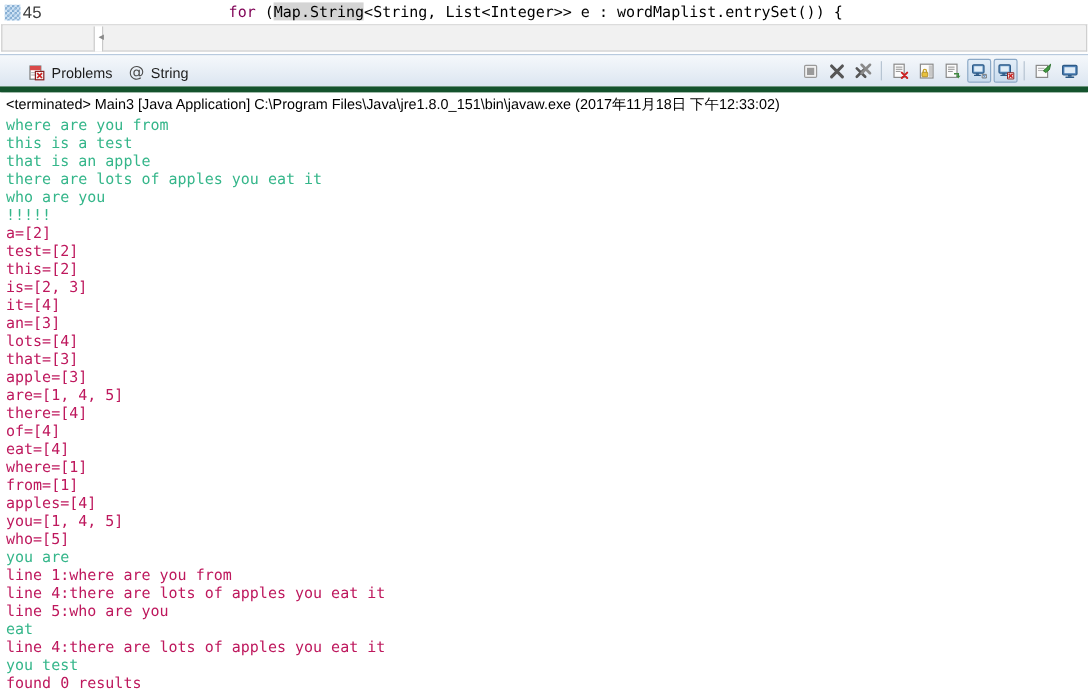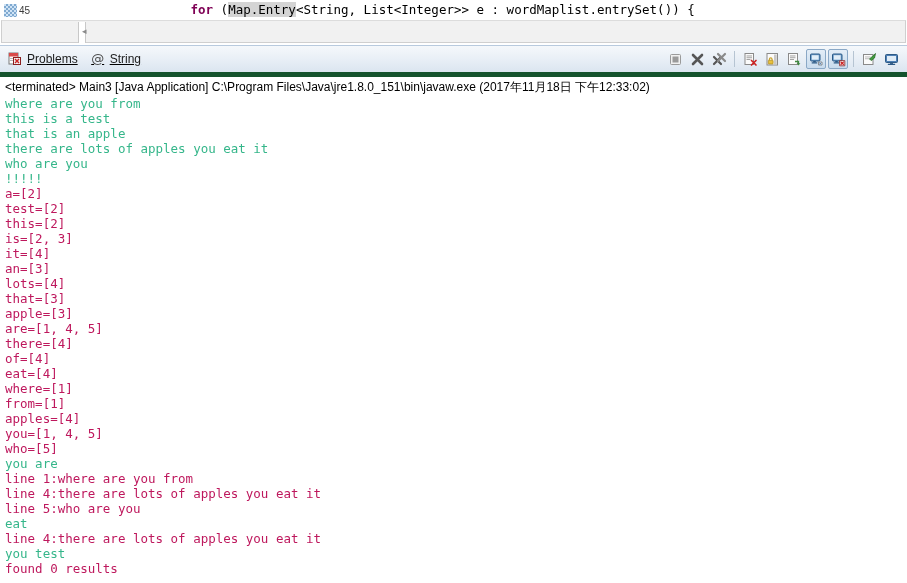--- a/index.html
+++ b/index.html
@@ -44,33 +44,33 @@
     margin-left: 4px;
     background-color: #cfe3f5;
     background-image:
       linear-gradient(45deg, #7fa9d0 25%, transparent 25%, transparent 75%, #7fa9d0 75%),
       linear-gradient(45deg, #7fa9d0 25%, transparent 25%, transparent 75%, #7fa9d0 75%);
     background-size: 4px 4px;
     background-position: 0 0, 2px 2px;
   }
   .line-no {
     font-family: "Liberation Sans", sans-serif;
-    font-size: 10px;
+    font-size: 14px;
     color: #3b3b3b;
     margin-left: 2px;
   }
   .code-line {
     font-family: "DejaVu Sans Mono", monospace;
     font-size: 12.5px;
     line-height: 20px;
     white-space: pre;
     color: #000000;
     letter-spacing: 0px;
   }
-  .kw { color: #7f0055; font-weight: bold; }
+  .kw { color: #7f0055; font-weight: normal; }
   .plain { color: #000000; }
   .occ { background: #d4d4d4; }
 
   .editor-scroll-area {
     position: relative;
     height: 23px;
     background: #f1f1f1;
     border: 1px solid #cfcfcf;
     border-top: 1px solid #dcdcdc;
     margin: 0 1px 0 1px;
@@ -99,24 +99,23 @@
   .view-bar {
     position: relative;
     height: 26px;
     background: linear-gradient(to bottom, #f5f8fb 0%, #e6edf5 60%, #dbe5f0 100%);
     border-top: 1px solid #b8cade;
     display: flex;
     align-items: flex-end;
   }
   .tabs {
     display: flex;
-    align-items: center;
+    align-items: flex-end;
     height: 26px;
-    padding-left: 2px;
-    text-decoration: underline;
+    padding-left: 18px;
   }
   .tab {
     display: flex;
     align-items: center;
     height: 22px;
     padding: 0 7px 0 6px;
     font-size: 12px;
     color: #1c1c1c;
     gap: 5px;
     position: relative;
@@ -224,21 +223,21 @@
 </style>
 </head>
 <body>
 
 <div class="editor-strip">
   <div class="editor-code-row">
     <div class="gutter">
       <span class="marker-box"></span>
       <span class="line-no">45</span>
     </div>
-    <div class="code-line"><span class="plain">&nbsp;&nbsp;&nbsp;&nbsp;&nbsp;&nbsp;&nbsp;&nbsp;&nbsp;&nbsp;&nbsp;&nbsp;&nbsp;&nbsp;&nbsp;&nbsp;&nbsp;&nbsp;&nbsp;&nbsp;</span><span class="kw">for</span><span class="plain"> (</span><span class="occ">Map.Entry</span><span class="plain">&lt;String, List&lt;Integer&gt;&gt; e : wordMaplist.entrySet()) {</span></div>
+    <div class="code-line"><span class="plain">&nbsp;&nbsp;&nbsp;&nbsp;&nbsp;&nbsp;&nbsp;&nbsp;&nbsp;&nbsp;&nbsp;&nbsp;&nbsp;&nbsp;&nbsp;&nbsp;&nbsp;&nbsp;&nbsp;&nbsp;</span><span class="kw">for</span><span class="plain"> (</span><span class="occ">Map.String</span><span class="plain">&lt;String, List&lt;Integer&gt;&gt; e : wordMaplist.entrySet()) {</span></div>
   </div>
   <div class="editor-scroll-area">
     <div class="editor-scroll-thumb"></div>
     <span class="scroll-caret">◂</span>
   </div>
 </div>
 
 <div class="view-bar">
   <div class="tabs">
 

